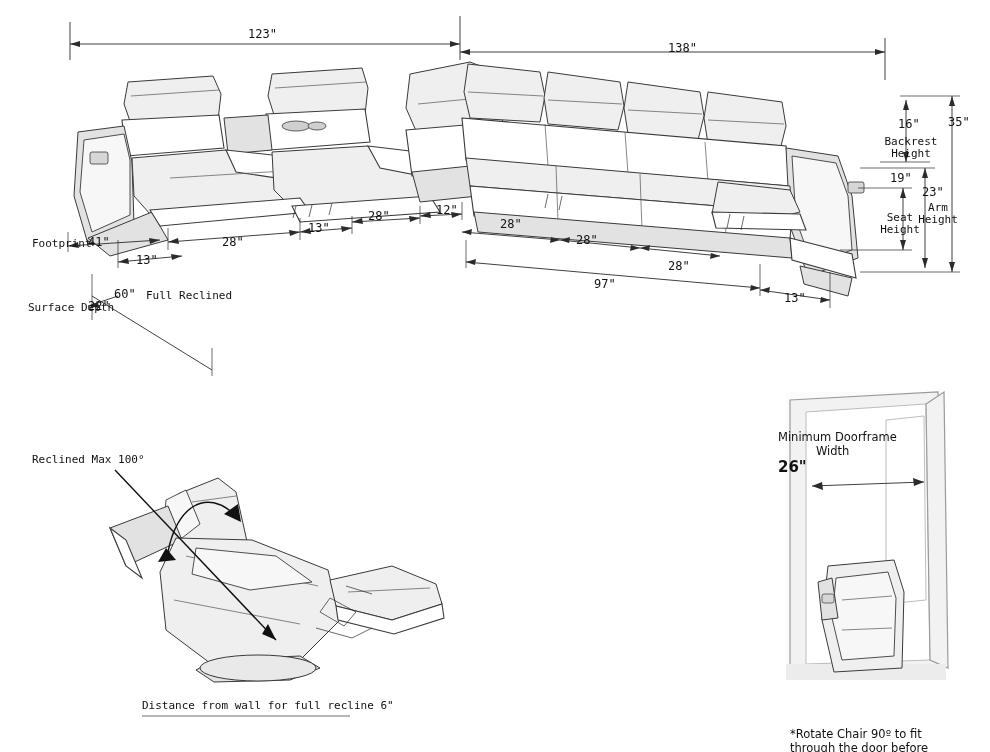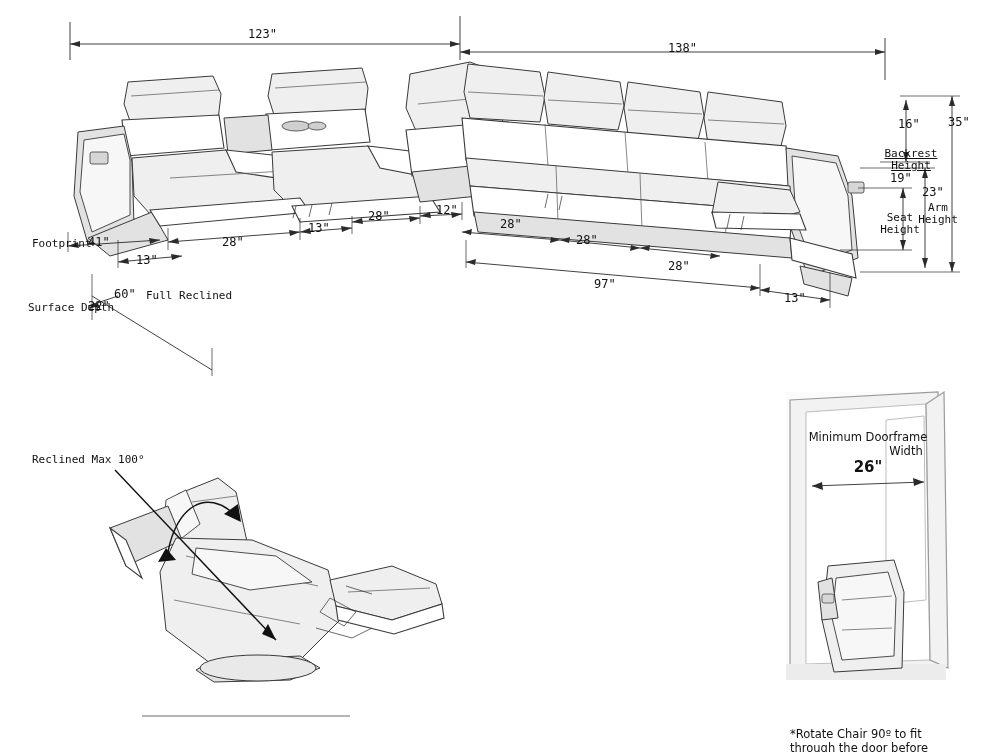--- a/index.html
+++ b/index.html
@@ -95,21 +95,20 @@
     line-height: 14px;
     color: #111;
     margin-top: 33px;
   }
   .door-title {
     position: absolute;
     font-family: "DejaVu Sans", sans-serif;
     font-size: 11.5px;
     line-height: 14px;
     color: #111;
-    text-align: center;
     width: 180px;
   }
   .door-num {
     font-size: 15px;
     font-weight: bold;
   }
 </style>
 </head>
 <body>
 
@@ -353,21 +352,21 @@
       <line class="dimline" x1="812" y1="486" x2="924" y2="482"></line>
       <polygon points="812,486 822,482 823,490" fill="#2b2b2b"></polygon>
       <polygon points="924,482 914,486 913,478" fill="#2b2b2b"></polygon>
     </g>
   </svg>
 
   <div class="lbl big" style="left:248px; top:28px;">123"</div>
   <div class="lbl big" style="left:668px; top:42px;">138"</div>
 
   <div class="lbl big" style="left:898px; top:118px;">16"</div>
-  <div class="lbl center" style="left:880px; top:148px; width:62px;text-decoration:underline;">Backrest
+  <div class="lbl center" style="left:880px; top:136px; width:62px;">Backrest
 Height</div>
   <div class="lbl big" style="left:948px; top:116px;">35"</div>
   <div class="lbl big" style="left:890px; top:172px;">19"</div>
   <div class="lbl center" style="left:876px; top:212px; width:48px;">Seat
 Height</div>
   <div class="lbl big" style="left:922px; top:186px;">23"</div>
   <div class="lbl center" style="left:914px; top:202px; width:48px;">Arm
 Height</div>
 
   <div class="lbl big" style="left:222px; top:236px;">28"</div>
@@ -383,20 +382,21 @@
   <div class="lbl big" style="left:594px; top:278px;">97"</div>
 
   <div class="lbl" style="left:32px; top:238px;">Footprint</div>
   <div class="lbl big" style="left:88px; top:236px;">41"</div>
   <div class="lbl big" style="left:114px; top:288px;">60"</div>
   <div class="lbl" style="left:146px; top:290px;">Full Reclined</div>
   <div class="lbl" style="left:28px; top:302px;">Surface Depth</div>
   <div class="lbl big" style="left:88px; top:300px;">22"</div>
 
   <div class="lbl" style="left:32px; top:454px;">Reclined Max 100°</div>
+  <div class="lbl" style="left:142px; top:700px;">Distance from wall for full recline 6"</div>
 
   <div class="door-title" style="left:778px; top:430px;">Minimum Doorframe</div>
   <div class="door-title" style="left:816px; top:444px;">Width</div>
   <div class="door-title door-num" style="left:778px; top:460px;">26"</div>
   <div class="note" style="left:790px; top:694px; white-space:pre-line; width:190px;">*Rotate Chair 90º to fit
 through the door before
 attaching backrest</div>
 
 </div>
 

